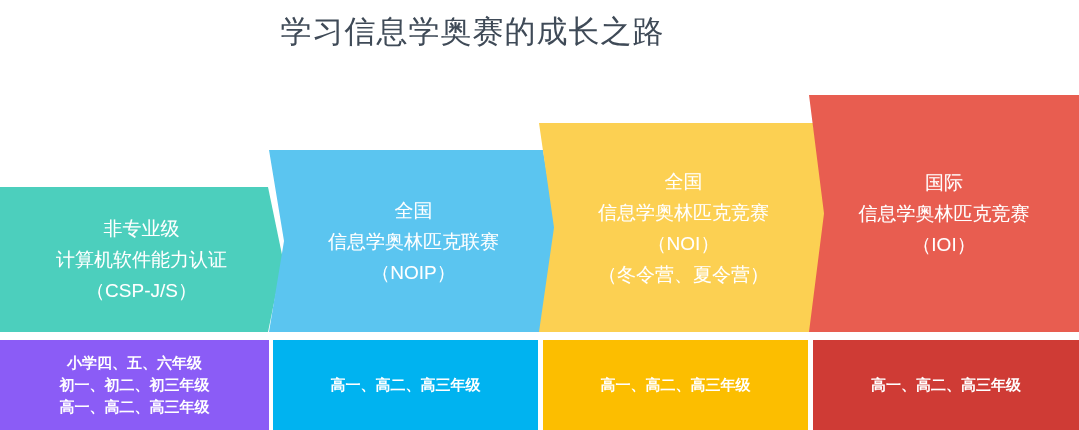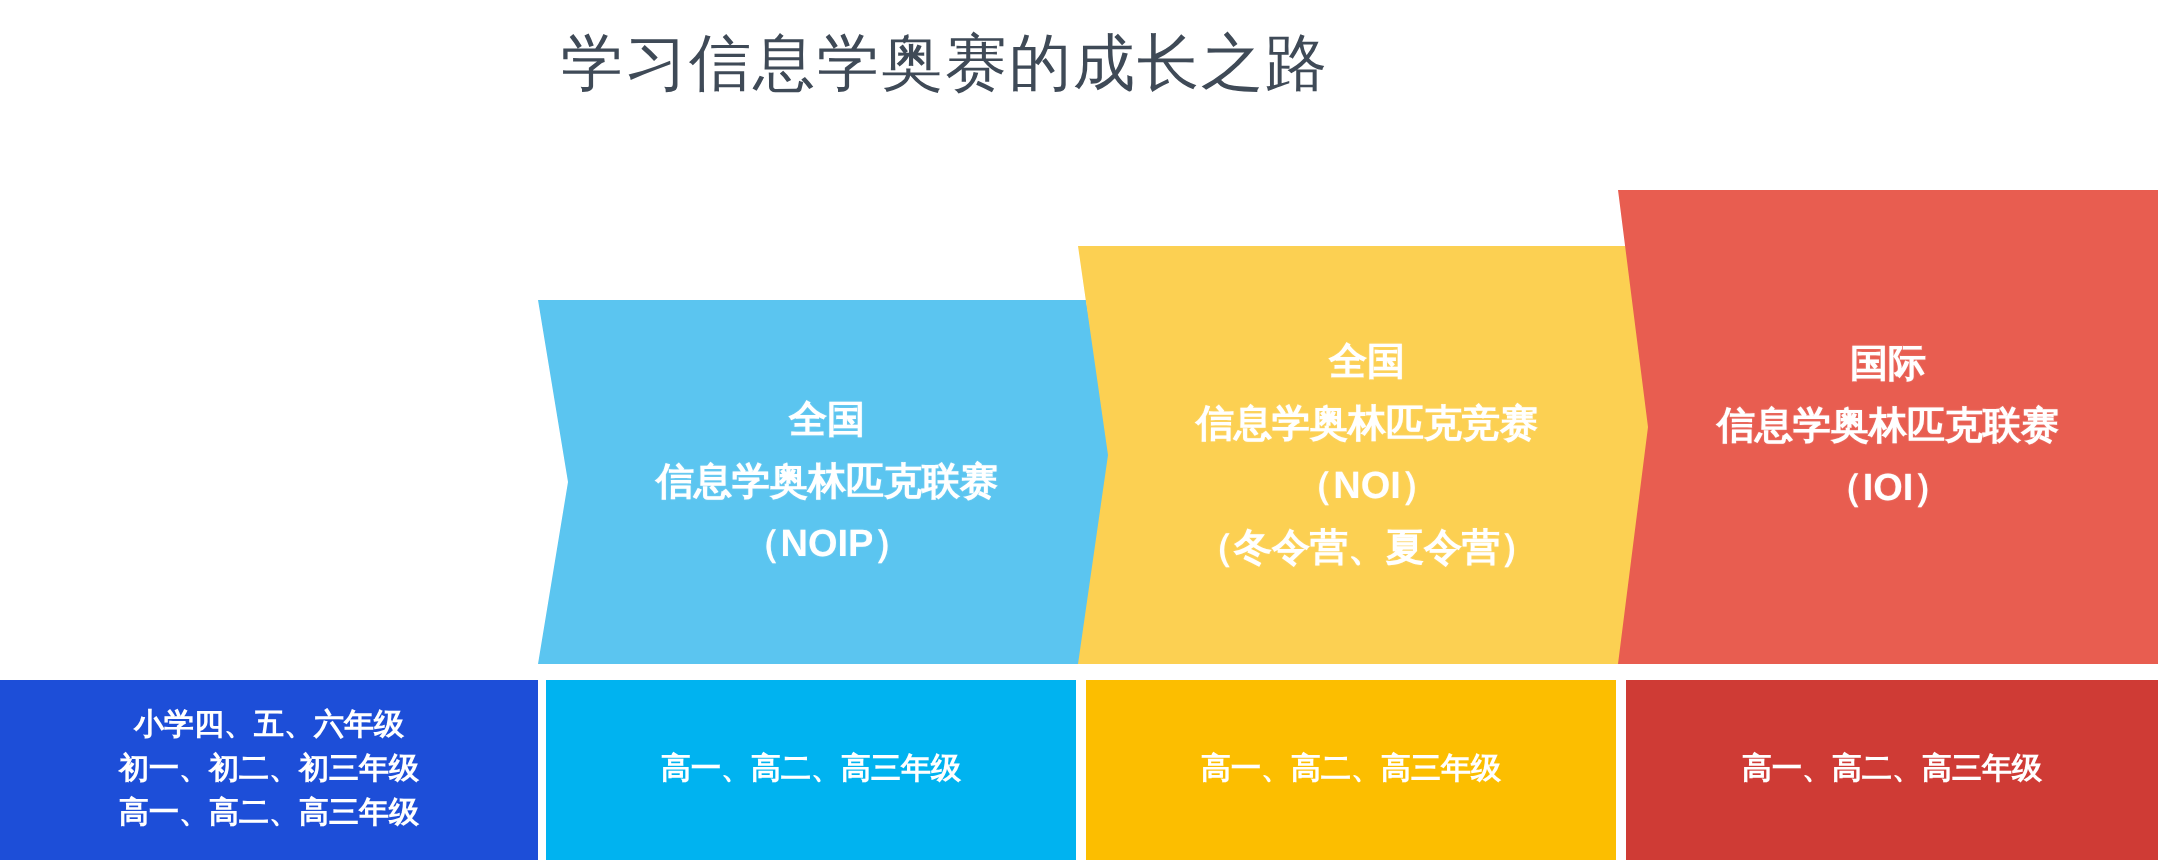--- a/index.html
+++ b/index.html
@@ -45,21 +45,21 @@
     display: flex;
     align-items: center;
     justify-content: center;
     text-align: center;
     color: #ffffff;
   }
 
   .stage-arrow-label {
     font-size: 19px;
     line-height: 31px;
-    font-weight: 700;
+    font-weight: 400;
     white-space: pre-line;
     padding: 0 10px;
     text-shadow: 0 0 1px rgba(255,255,255,0.25);
   }
 
   .stage-foot {
     position: absolute;
     box-sizing: border-box;
     display: flex;
     align-items: center;
@@ -89,21 +89,26 @@
     
     clip-path: polygon(0 0, 100% 0, 100% 100%, 0 100%, 15px 50%);
   }
 </style>
 </head>
 <body>
 
 <div id="page-title">学习信息学奥赛的成长之路</div>
 
 <div id="flow-chart">
-    <div class="stage-foot" style="left: 0px; top: 340px; width: 269px; height: 90px; background: #1d4ed8;">
+    <div class="stage-arrow arrow-head" style="left: 0px; top: 187px; width: 283px; height: 145px; background: rgb(76, 207, 189);">
+      <div class="stage-arrow-label">非专业级
+计算机软件能力认证
+（CSP-J/S）</div>
+    </div>
+    <div class="stage-foot" style="left: 0px; top: 340px; width: 269px; height: 90px; background: #8b5cf6;">
       <div class="stage-foot-label">小学四、五、六年级
 初一、初二、初三年级
 高一、高二、高三年级</div>
     </div>
     <div class="stage-arrow arrow-mid" style="left: 269px; top: 150px; width: 289px; height: 182px; background: rgb(91, 197, 240);">
       <div class="stage-arrow-label">全国
 信息学奥林匹克联赛
 （NOIP）</div>
     </div>
     <div class="stage-foot" style="left: 273px; top: 340px; width: 265px; height: 90px; background: rgb(0, 179, 240);">
@@ -113,19 +118,19 @@
       <div class="stage-arrow-label">全国
 信息学奥林匹克竞赛
 （NOI）
 （冬令营、夏令营）</div>
     </div>
     <div class="stage-foot" style="left: 543px; top: 340px; width: 265px; height: 90px; background: rgb(252, 190, 0);">
       <div class="stage-foot-label">高一、高二、高三年级</div>
     </div>
     <div class="stage-arrow arrow-tail" style="left: 809px; top: 95px; width: 270px; height: 237px; background: rgb(232, 93, 80);">
       <div class="stage-arrow-label">国际
-信息学奥林匹克联赛
+信息学奥林匹克竞赛
 （IOI）</div>
     </div>
     <div class="stage-foot" style="left: 813px; top: 340px; width: 266px; height: 90px; background: rgb(207, 59, 53);">
       <div class="stage-foot-label">高一、高二、高三年级</div>
     </div>
   </div>
 
 </body></html>

